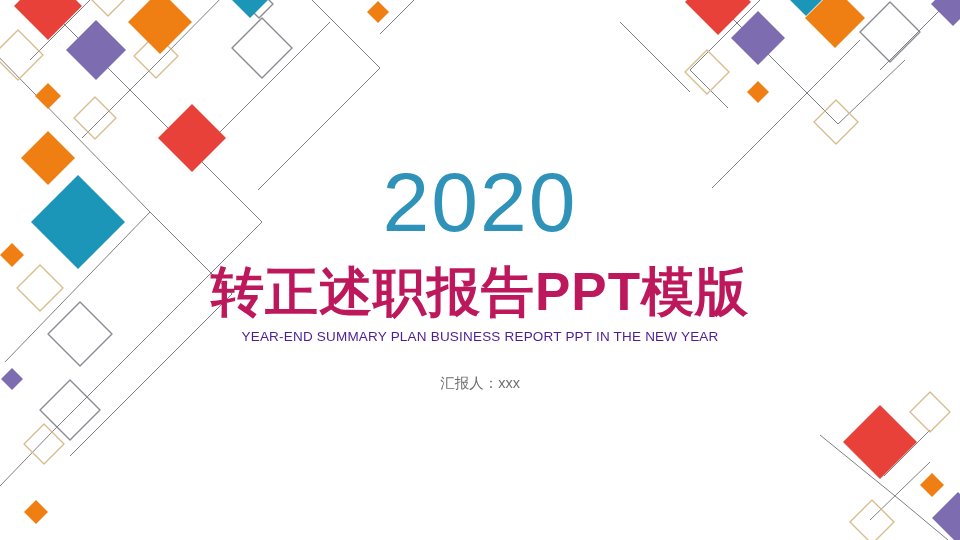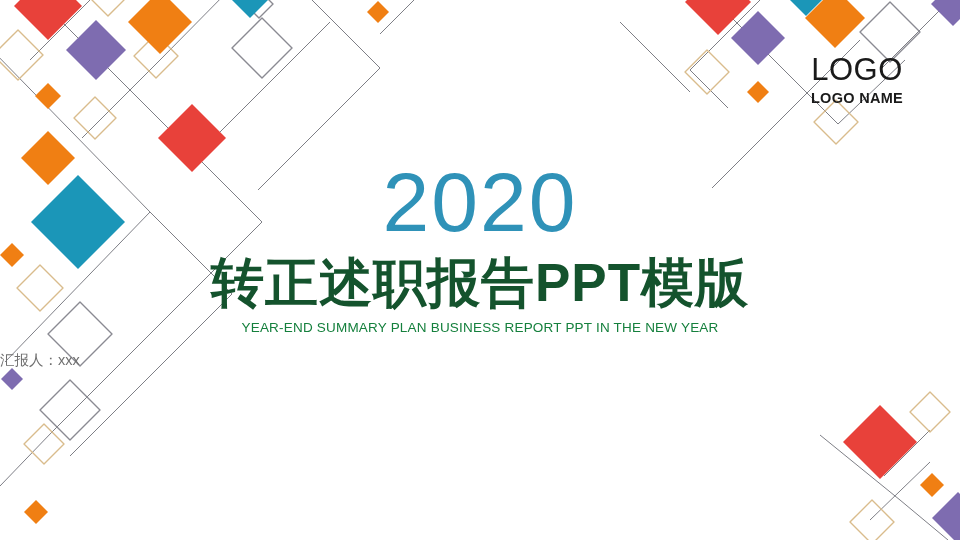--- a/index.html
+++ b/index.html
@@ -64,39 +64,39 @@
     font-weight: 400;
     color: #2f92b8;
     letter-spacing: 2px;
     line-height: 1;
     margin: 0;
   }
   #main-title {
     display: block;
     font-size: 53px;
     font-weight: 700;
-    color: #14532d;
+    color: #be185d;
     letter-spacing: 1px;
     line-height: 1.1;
-    margin: 10px 0 0 0;
+    margin: 19px 0 0 0;
   }
   #subtitle {
     display: block;
     font-size: 13.5px;
     font-weight: 400;
-    color: #15803d;
+    color: #4c1d95;
     letter-spacing: 0.2px;
     line-height: 1;
     margin: 9px 12px 0 0;
     padding-left: 12px;
   }
   #meta-row {
-    margin-top: 16px;
+    margin-top: 30px;
     display: flex;
-    justify-content: flex-start;
+    justify-content: center;
     align-items: baseline;
     gap: 46px;
     font-size: 14.5px;
     color: #6f6f6f;
   }
   .meta-item {
     white-space: nowrap;
   }
 </style>
 </head>
@@ -178,24 +178,20 @@
         <path d="M 806 -16 L 822 0 L 806 16 L 790 0 Z" fill="#1b96b8" stroke="none"></path>
         <path d="M 835 -12 L 865 18 L 835 48 L 805 18 Z" fill="#f07f13" stroke="none"></path>
         <path d="M 758 81 L 769 92 L 758 103 L 747 92 Z" fill="#f07f13" stroke="none"></path>
         <path d="M 953 -18 L 975 4 L 953 26 L 931 4 Z" fill="#7e6cb0" stroke="none"></path>
         <path d="M 880 405 L 917 442 L 880 479 L 843 442 Z" fill="#e8413a" stroke="none"></path>
         <path d="M 932 473 L 944 485 L 932 497 L 920 485 Z" fill="#f07f13" stroke="none"></path>
         <path d="M 958 492 L 984 518 L 958 544 L 932 518 Z" fill="#7e6cb0" stroke="none"></path>
       </g>
   </svg>
 
-  <div id="logo-block">
-    <span id="logo-primary">LOGO</span>
-    <span id="logo-secondary">LOGO NAME</span>
-  </div>
 
   <div id="title-stack">
     <span id="year-title">2020</span>
     <span id="main-title">转正述职报告PPT模版</span>
     <span id="subtitle">YEAR-END SUMMARY PLAN BUSINESS REPORT PPT IN THE NEW YEAR</span>
 
     <div id="meta-row">
       <span class="meta-item">汇报人：xxx</span>
     </div>
   </div>

